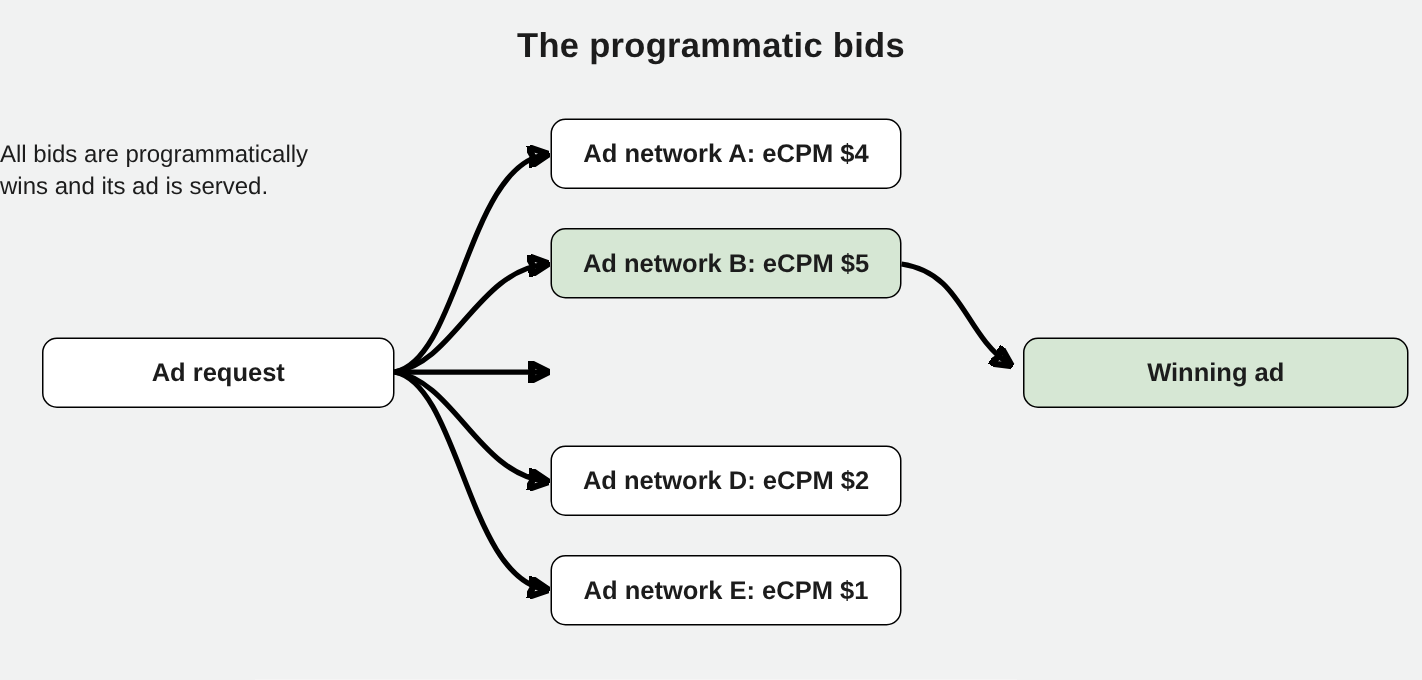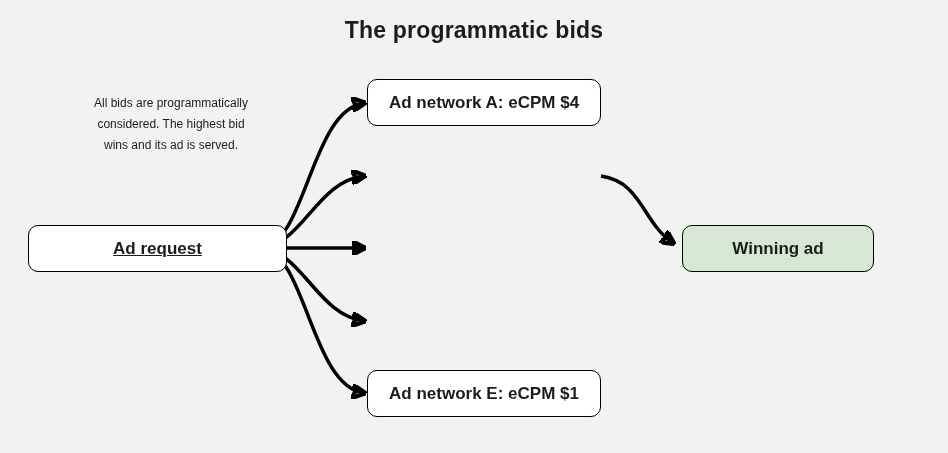--- a/index.html
+++ b/index.html
@@ -21,24 +21,23 @@
   .title{
     position:absolute;top:17px;left:0;right:0;
     margin:0;
     text-align:center;
     font-size:23px;font-weight:700;
     color:var(--text);
     letter-spacing:.2px;
   }
   .desc{
     position:absolute;top:93px;left:0;width:260px;
-    text-align:center;
-    font-size:12px;line-height:21px;
+    text-align:left;
+    font-size:16px;line-height:21px;
     color:var(--text);
-    margin-left:41px;
   }
   .desc span{display:block;}
   .arrows{
     position:absolute;top:0;left:0;
     pointer-events:none;
   }
   .arrows path{
     stroke:var(--arrow);
     stroke-width:3.5;
     fill:none;
@@ -48,39 +47,38 @@
     box-sizing:border-box;
     height:47px;
     background:var(--box-bg);
     border:1.5px solid var(--border);
     border-radius:10px;
     display:flex;align-items:center;justify-content:center;
     font-size:17px;font-weight:700;
     color:var(--text);
   }
   .node.highlight{background:var(--highlight-bg);}
-  .ad-request{left:28px;top:225px;width:259px;text-decoration:underline;}
+  .ad-request{left:28px;top:225px;width:235px;}
   .network{left:367px;width:234px;}
   .n0{top:79px;}
   .n1{top:152px;}
   .n2{top:225px;}
   .n3{top:297px;}
   .n4{top:370px;}
-  .winning{left:682px;top:225px;width:192px;justify-content:center;}
+  .winning{left:682px;top:225px;width:257px;justify-content:center;}
 </style>
 </head>
 <body>
 
 <div class="stage">
 
   <h1 class="title">The programmatic bids</h1>
 
   <div class="desc">
     <span>All bids are programmatically</span>
-    <span>considered. The highest bid</span>
     <span>wins and its ad is served.</span>
   </div>
 
   <svg class="arrows" width="948" height="453" viewBox="0 0 948 453">
     <defs>
       <marker id="ah" viewBox="0 0 12 12" refX="10" refY="6" markerWidth="4.2" markerHeight="4.2" orient="auto">
         <path d="M0.5,0.5 L11.5,6 L0.5,11.5 L2.8,6 Z" fill="#000" stroke="none"></path>
       </marker>
     </defs>
     <path d="M263,248 C306,240 312,110 364,103" marker-end="url(#ah)"></path>
@@ -91,20 +89,26 @@
     <path d="M601,176 C642,182 642,222 673,243" marker-end="url(#ah)"></path>
   </svg>
 
   <div class="node ad-request">
     <span>Ad request</span>
   </div>
 
   <div class="node network n0">
     <span>Ad network A: eCPM $4</span>
   </div>
+  <div class="node network n1 highlight">
+    <span>Ad network B: eCPM $5</span>
+  </div>
+  <div class="node network n3">
+    <span>Ad network D: eCPM $2</span>
+  </div>
   <div class="node network n4">
     <span>Ad network E: eCPM $1</span>
   </div>
 
   <div class="node winning highlight">
     <span>Winning ad</span>
   </div>
 
 </div>
 

